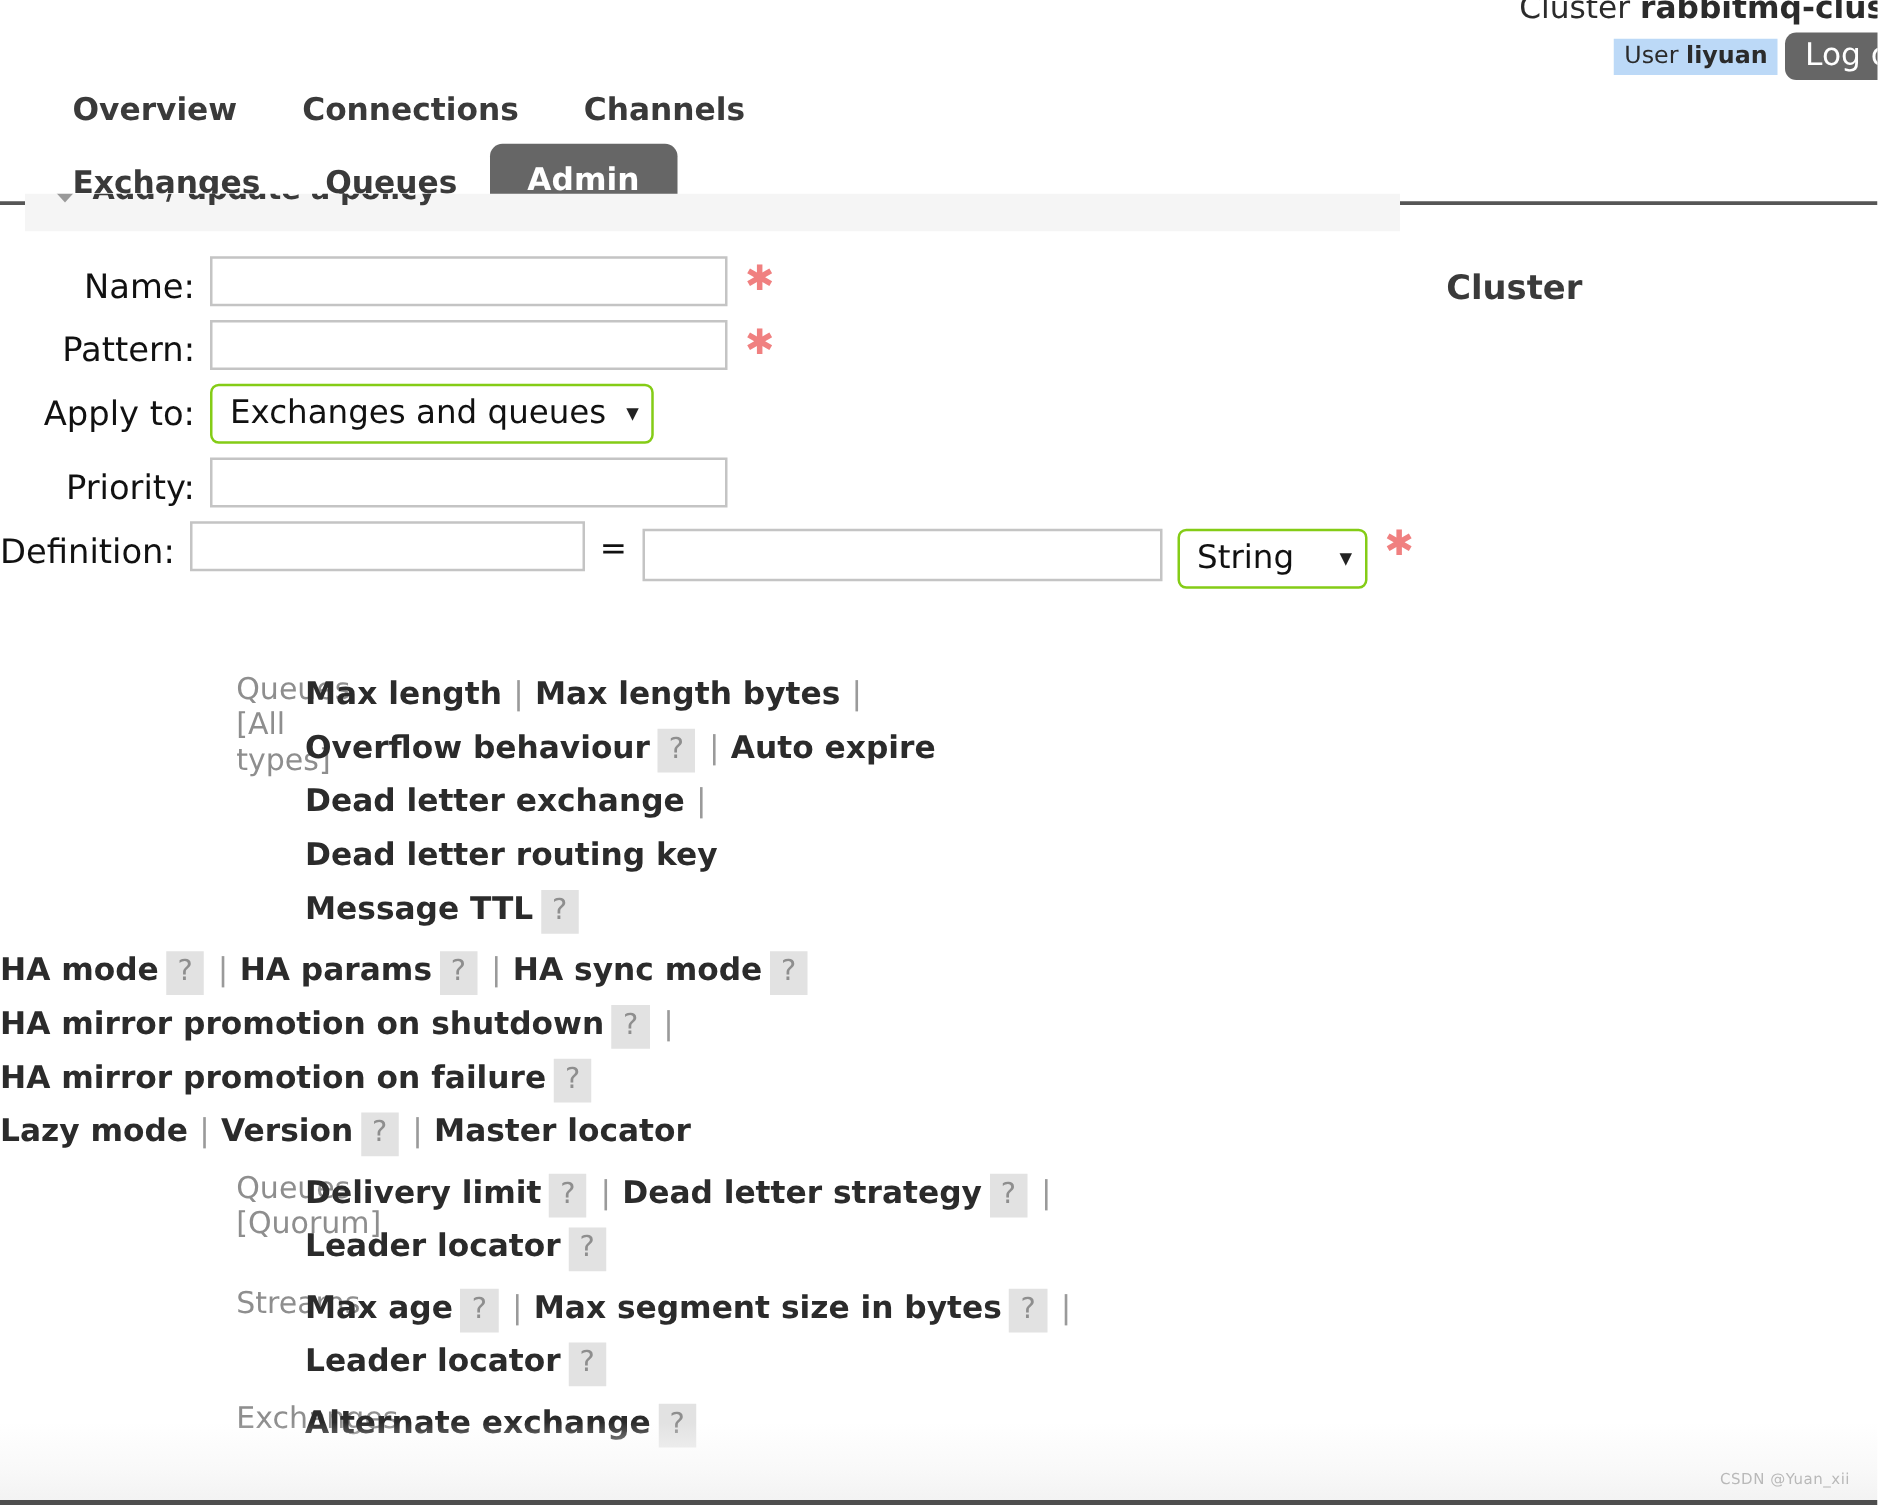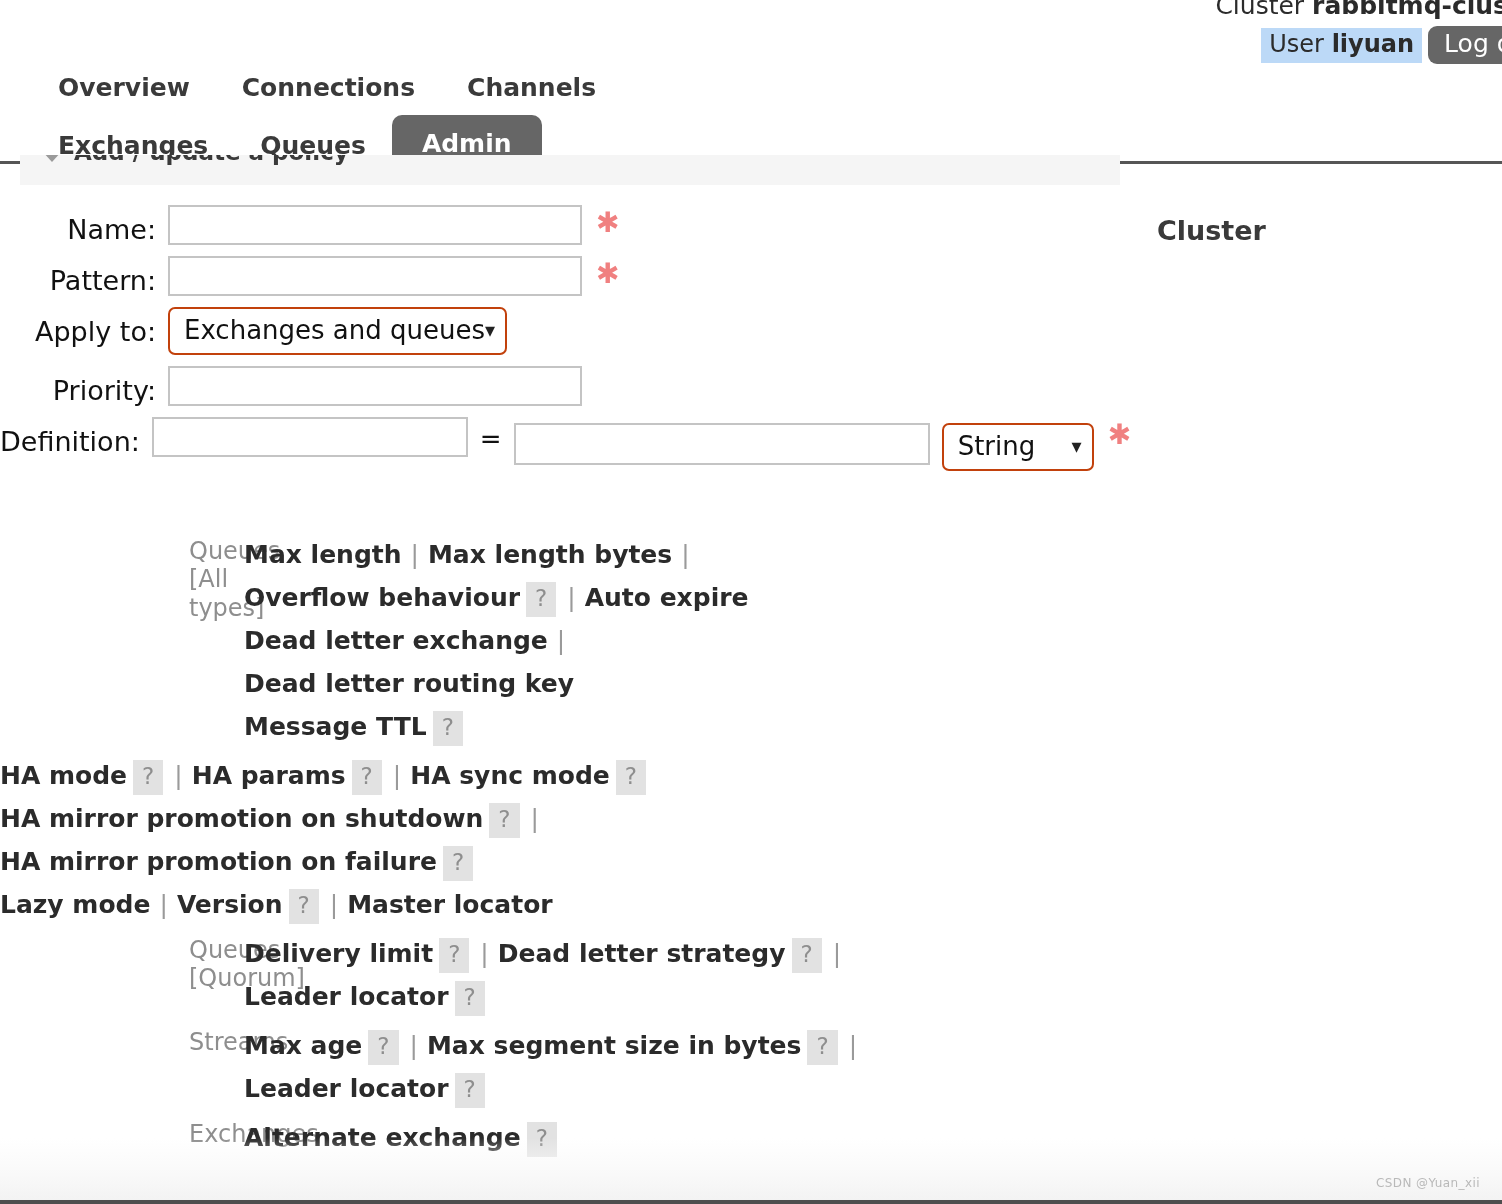--- a/index.html
+++ b/index.html
@@ -40,21 +40,21 @@
   .user-line {
     position: absolute;
     right: -26px;
     top: 26px;
     display: flex;
     align-items: center;
     white-space: nowrap;
   }
   .user-chip {
     background: #bcd9f7;
-    font-size: 24px;
+    font-size: 19px;
     padding: 2px 8px 5px 8px;
     color: #2b2b2b;
   }
   .user-chip .u-strong { font-weight: bold; }
   .logout-btn {
     margin-left: 6px;
     background: #666666;
     color: #ffffff;
     font-size: 25px;
     padding: 3px 16px 6px 16px;
@@ -182,30 +182,31 @@
   }
   .req-star {
     color: #f08080;
     font-size: 28px;
     margin-left: 14px;
     padding-top: 4px;
     line-height: 1;
     user-select: none;
   }
   .select-box {
-    border: 2px solid #c2410c;
+    border: 2px solid #84cc16;
     border-radius: 7px;
     background: #ffffff;
     font-size: 26px;
     font-family: inherit;
     padding: 6px 10px 8px 14px;
     color: #111111;
     cursor: pointer;
     display: inline-flex;
     align-items: center;
+    gap: 16px;
     box-sizing: border-box;
   }
   .select-caret {
     font-size: 20px;
     color: #222222;
     line-height: 1;
   }
   .eq-sign {
     font-size: 26px;
     margin: 0 12px;

